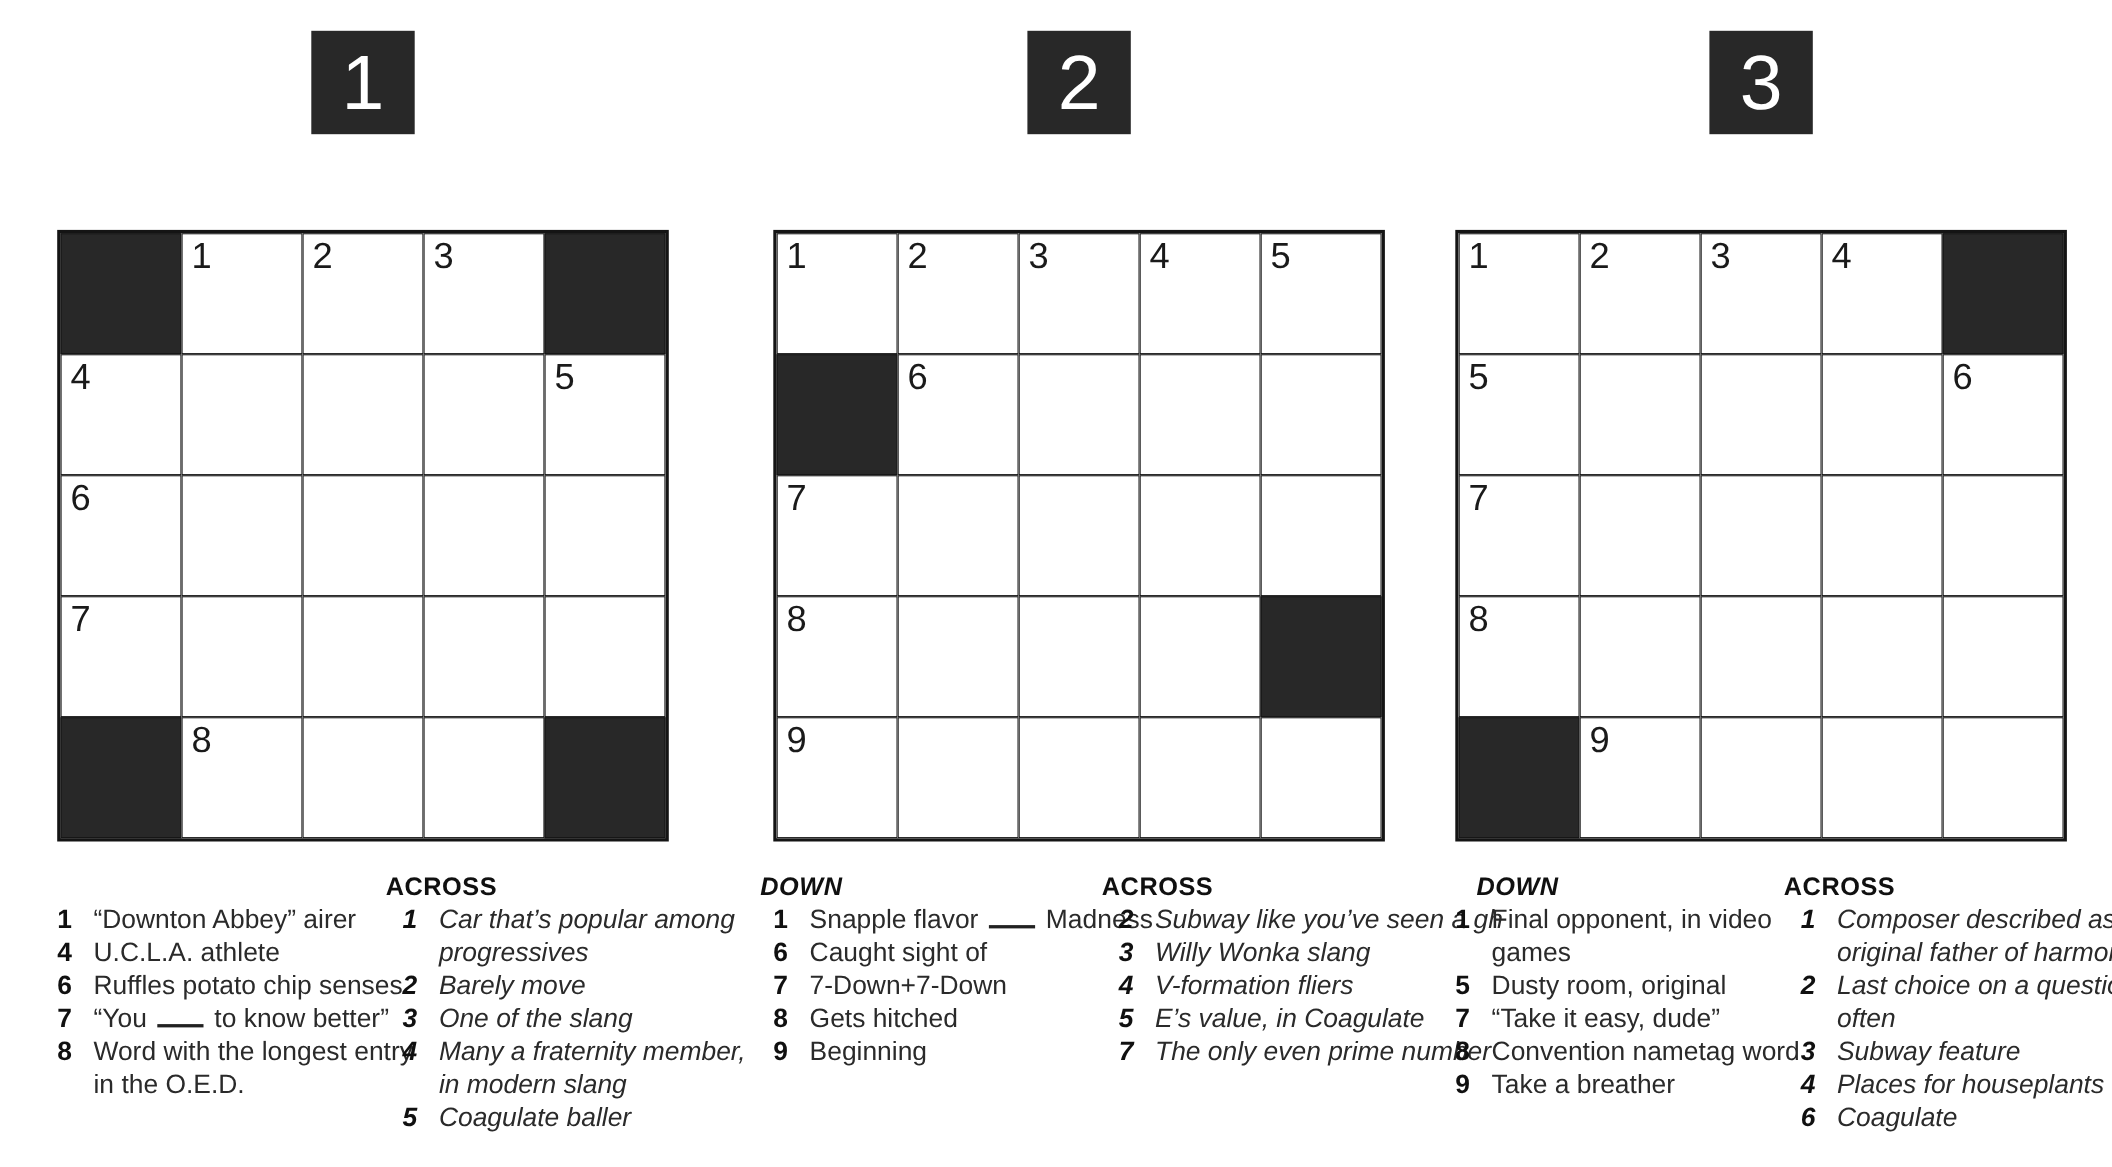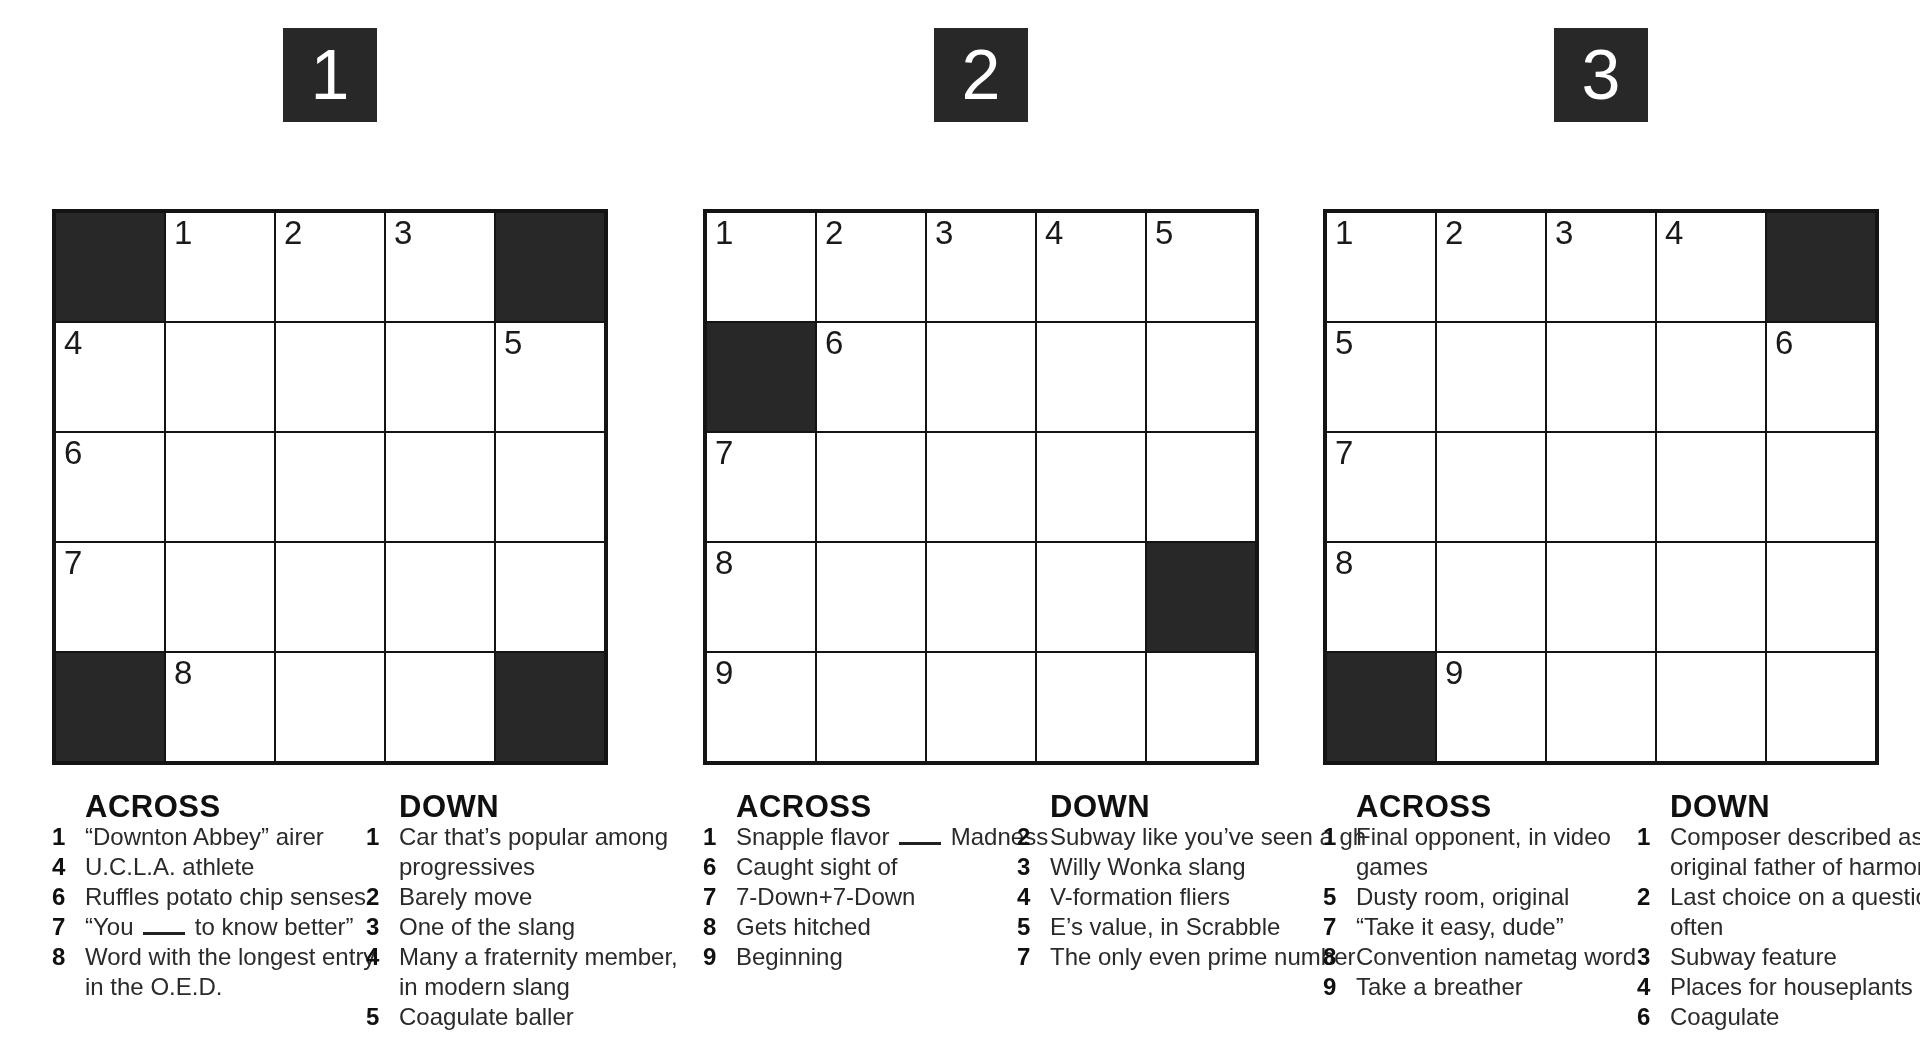--- a/index.html
+++ b/index.html
@@ -21,22 +21,22 @@
     position:absolute;top:209px;left:0;
     display:grid;grid-template-columns:repeat(5,110px);grid-template-rows:repeat(5,110px);
     border:3px solid #141414;background:#fff;
   }
   .cell{box-sizing:border-box;border:1px solid #141414;background:#fff;position:relative;}
   .cell.black{background:#282828;}
   .cellnum{position:absolute;top:3px;left:8px;font-size:33px;line-height:1.05;color:#1a1a1a;}
 
   .clues{position:absolute;top:791px;width:400px;}
   .clues.across{left:0;}
-  .clues.down{left:314px;}
-  .clues-header{font-size:31px;font-weight:bold;line-height:31px;margin-left:33px;color:#101010;letter-spacing:0.5px;}
+  .clues.down{left:314px;font-style:italic;}
+  .clues-header{font-size:23px;font-weight:bold;line-height:31px;margin-left:33px;color:#101010;letter-spacing:0.5px;text-align:right;}
   .clue{display:flex;font-size:24px;line-height:30px;color:#2a2a2a;}
   .cnum{flex:none;width:33px;font-weight:bold;color:#101010;}
   .ctext{flex:1;white-space:nowrap;}
   .blank{display:inline-block;width:42px;height:0.72em;border-bottom:3px solid #222;margin:0 3px;}
 </style>
 </head>
 <body>
 
 <section class="puzzle" id="p1">
   <div class="badge">
@@ -221,21 +221,21 @@
         <div class="clue">
           <span class="cnum">3</span>
           <span class="ctext">Willy Wonka slang</span>
         </div>
         <div class="clue">
           <span class="cnum">4</span>
           <span class="ctext">V-formation fliers</span>
         </div>
         <div class="clue">
           <span class="cnum">5</span>
-          <span class="ctext">E’s value, in Scrabble</span>
+          <span class="ctext">E’s value, in Coagulate</span>
         </div>
         <div class="clue">
           <span class="cnum">7</span>
           <span class="ctext">The only even prime number</span>
         </div>
       </div>
   </div>
 </section>
 
 <section class="puzzle" id="p3">

